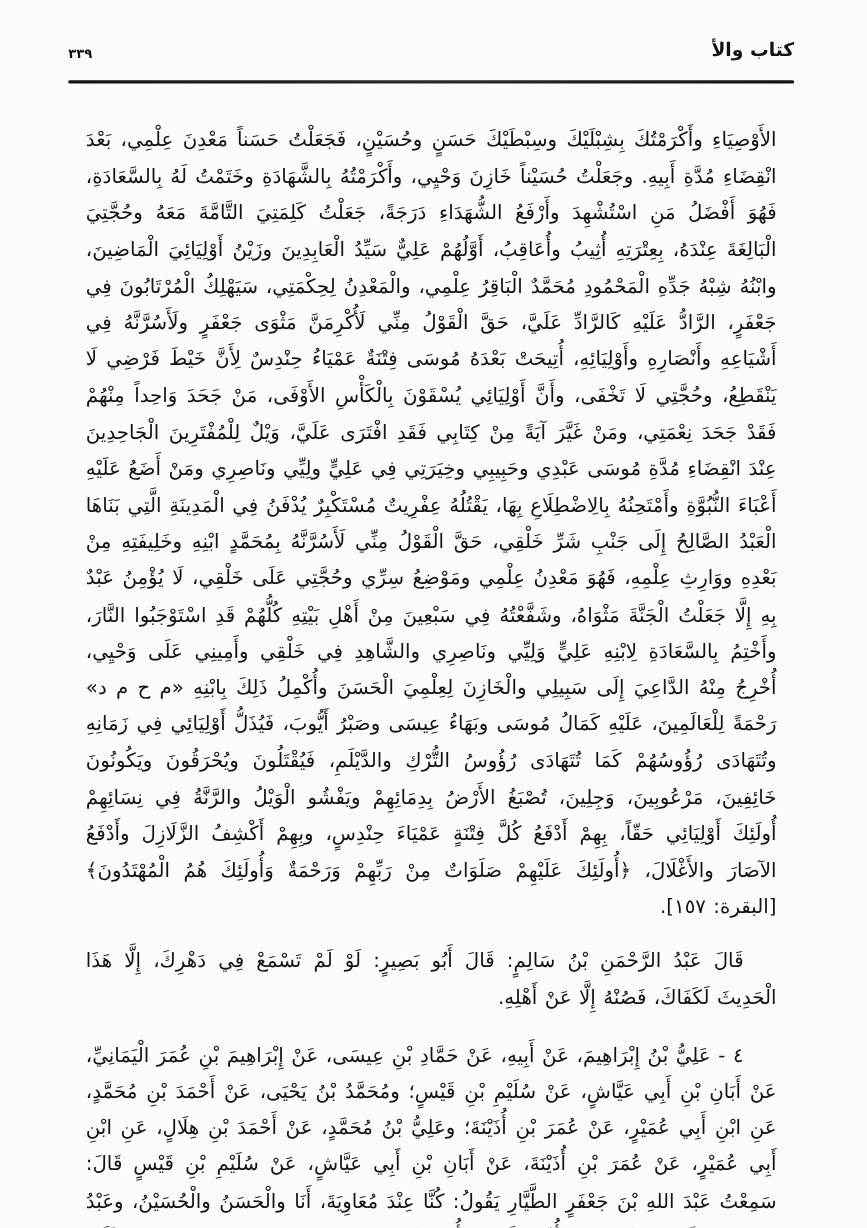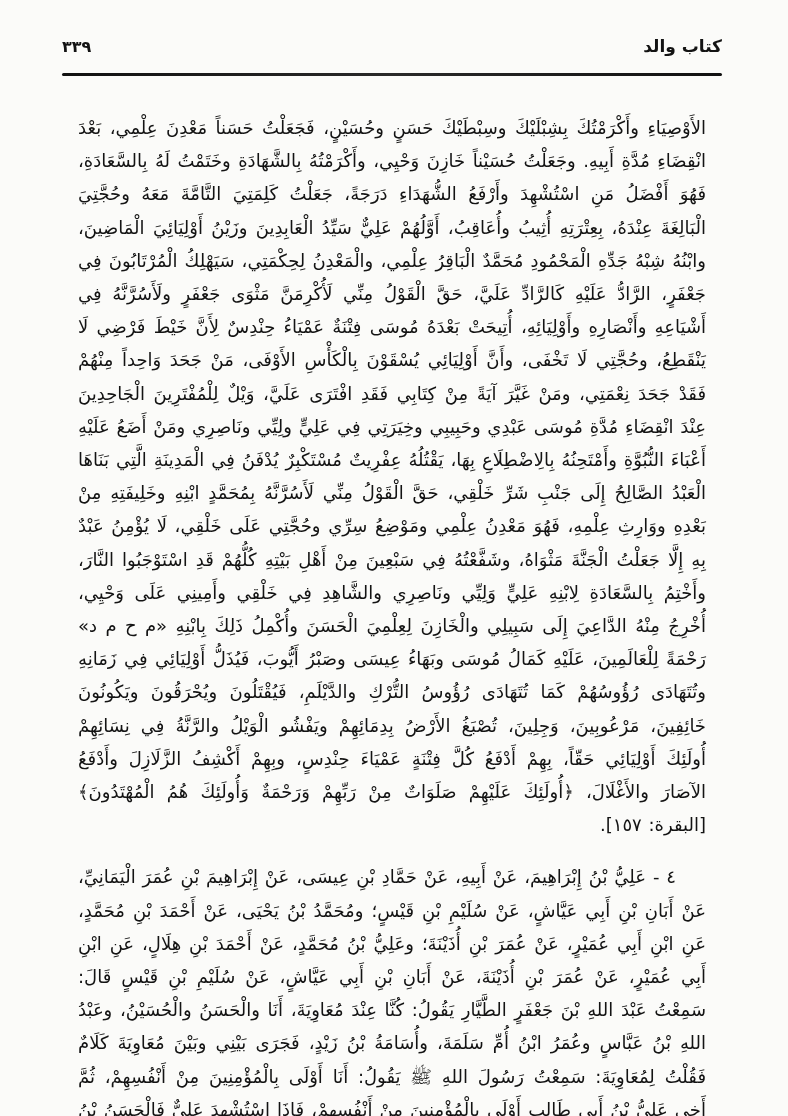--- a/index.html
+++ b/index.html
@@ -25,21 +25,21 @@
     right: 66px;
     left: 62px;
     display: flex;
     justify-content: space-between;
     align-items: flex-end;
     font-weight: bold;
     font-size: 17px;
     line-height: 1.2;
   }
   .book-title { letter-spacing: 0; }
-  .page-number { font-size: 16px; }
+  .page-number { font-size: 12px; }
   .header-rule {
     position: absolute;
     top: 73px;
     right: 66px;
     left: 62px;
     height: 3px;
     background: linear-gradient(to left, #111 0%, #2a2a2a 50%, #111 100%);
     border-radius: 2px;
   }
   .text-block {
@@ -57,26 +57,27 @@
   p.para-3 { margin-top: 19px; }
   .indent { text-indent: 30px; }
   .fill-last { text-align-last: justify; }
 </style>
 </head>
 <body>
 
 <div class="page">
 
   <header class="page-header">
-    <div class="book-title">كتاب والد</div>
+    <div class="book-title">كتاب والأ</div>
     <div class="page-number">٣٣٩</div>
   </header>
 
   <div class="header-rule"></div>
 
   <main class="text-block">
     <p class="para para-1">الأَوْصِيَاءِ وأَكْرَمْتُكَ بِشِبْلَيْكَ وسِبْطَيْكَ حَسَنٍ وحُسَيْنٍ، فَجَعَلْتُ حَسَناً مَعْدِنَ عِلْمِي، بَعْدَ انْقِضَاءِ مُدَّةِ أَبِيهِ. وجَعَلْتُ حُسَيْناً خَازِنَ وَحْيِي، وأَكْرَمْتُهُ بِالشَّهَادَةِ وخَتَمْتُ لَهُ بِالسَّعَادَةِ، فَهُوَ أَفْضَلُ مَنِ اسْتُشْهِدَ وأَرْفَعُ الشُّهَدَاءِ دَرَجَةً، جَعَلْتُ كَلِمَتِيَ التَّامَّةَ مَعَهُ وحُجَّتِيَ الْبَالِغَةَ عِنْدَهُ، بِعِتْرَتِهِ أُثِيبُ وأُعَاقِبُ، أَوَّلُهُمْ عَلِيٌّ سَيِّدُ الْعَابِدِينَ وزَيْنُ أَوْلِيَائِيَ الْمَاضِينَ، وابْنُهُ شِبْهُ جَدِّهِ الْمَحْمُودِ مُحَمَّدٌ الْبَاقِرُ عِلْمِي، والْمَعْدِنُ لِحِكْمَتِي، سَيَهْلِكُ الْمُرْتَابُونَ فِي جَعْفَرٍ، الرَّادُّ عَلَيْهِ كَالرَّادِّ عَلَيَّ، حَقَّ الْقَوْلُ مِنِّي لَأُكْرِمَنَّ مَثْوَى جَعْفَرٍ ولَأَسُرَّنَّهُ فِي أَشْيَاعِهِ وأَنْصَارِهِ وأَوْلِيَائِهِ، أُتِيحَتْ بَعْدَهُ مُوسَى فِتْنَةٌ عَمْيَاءُ حِنْدِسٌ لِأَنَّ خَيْطَ فَرْضِي لَا يَنْقَطِعُ، وحُجَّتِي لَا تَخْفَى، وأَنَّ أَوْلِيَائِي يُسْقَوْنَ بِالْكَأْسِ الأَوْفَى، مَنْ جَحَدَ وَاحِداً مِنْهُمْ فَقَدْ جَحَدَ نِعْمَتِي، ومَنْ غَيَّرَ آيَةً مِنْ كِتَابِي فَقَدِ افْتَرَى عَلَيَّ، وَيْلٌ لِلْمُفْتَرِينَ الْجَاحِدِينَ عِنْدَ انْقِضَاءِ مُدَّةِ مُوسَى عَبْدِي وحَبِيبِي وخِيَرَتِي فِي عَلِيٍّ ولِيِّي ونَاصِرِي ومَنْ أَضَعُ عَلَيْهِ أَعْبَاءَ النُّبُوَّةِ وأَمْتَحِنُهُ بِالِاضْطِلَاعِ بِهَا، يَقْتُلُهُ عِفْرِيتٌ مُسْتَكْبِرٌ يُدْفَنُ فِي الْمَدِينَةِ الَّتِي بَنَاهَا الْعَبْدُ الصَّالِحُ إِلَى جَنْبِ شَرِّ خَلْقِي، حَقَّ الْقَوْلُ مِنِّي لَأَسُرَّنَّهُ بِمُحَمَّدٍ ابْنِهِ وخَلِيفَتِهِ مِنْ بَعْدِهِ ووَارِثِ عِلْمِهِ، فَهُوَ مَعْدِنُ عِلْمِي ومَوْضِعُ سِرِّي وحُجَّتِي عَلَى خَلْقِي، لَا يُؤْمِنُ عَبْدٌ بِهِ إِلَّا جَعَلْتُ الْجَنَّةَ مَثْوَاهُ، وشَفَّعْتُهُ فِي سَبْعِينَ مِنْ أَهْلِ بَيْتِهِ كُلُّهُمْ قَدِ اسْتَوْجَبُوا النَّارَ، وأَخْتِمُ بِالسَّعَادَةِ لِابْنِهِ عَلِيٍّ وَلِيِّي ونَاصِرِي والشَّاهِدِ فِي خَلْقِي وأَمِينِي عَلَى وَحْيِي، أُخْرِجُ مِنْهُ الدَّاعِيَ إِلَى سَبِيلِي والْخَازِنَ لِعِلْمِيَ الْحَسَنَ وأُكْمِلُ ذَلِكَ بِابْنِهِ «م ح م د» رَحْمَةً لِلْعَالَمِينَ، عَلَيْهِ كَمَالُ مُوسَى وبَهَاءُ عِيسَى وصَبْرُ أَيُّوبَ، فَيُذَلُّ أَوْلِيَائِي فِي زَمَانِهِ وتُتَهَادَى رُؤُوسُهُمْ كَمَا تُتَهَادَى رُؤُوسُ التُّرْكِ والدَّيْلَمِ، فَيُقْتَلُونَ ويُحْرَقُونَ ويَكُونُونَ خَائِفِينَ، مَرْعُوبِينَ، وَجِلِينَ، تُصْبَغُ الأَرْضُ بِدِمَائِهِمْ ويَفْشُو الْوَيْلُ والرَّنَّةُ فِي نِسَائِهِمْ أُولَئِكَ أَوْلِيَائِي حَقّاً، بِهِمْ أَدْفَعُ كُلَّ فِتْنَةٍ عَمْيَاءَ حِنْدِسٍ، وبِهِمْ أَكْشِفُ الزَّلَازِلَ وأَدْفَعُ الآصَارَ والأَغْلَالَ، ﴿أُولَئِكَ عَلَيْهِمْ صَلَوَاتٌ مِنْ رَبِّهِمْ وَرَحْمَةٌ وَأُولَئِكَ هُمُ الْمُهْتَدُونَ﴾ [البقرة: ١٥٧].</p>
 
+    <p class="para para-2 indent">قَالَ عَبْدُ الرَّحْمَنِ بْنُ سَالِمٍ: قَالَ أَبُو بَصِيرٍ: لَوْ لَمْ تَسْمَعْ فِي دَهْرِكَ، إِلَّا هَذَا الْحَدِيثَ لَكَفَاكَ، فَصُنْهُ إِلَّا عَنْ أَهْلِهِ.</p>
 
     <p class="para para-3 indent fill-last">٤ - عَلِيُّ بْنُ إِبْرَاهِيمَ، عَنْ أَبِيهِ، عَنْ حَمَّادِ بْنِ عِيسَى، عَنْ إِبْرَاهِيمَ بْنِ عُمَرَ الْيَمَانِيِّ، عَنْ أَبَانِ بْنِ أَبِي عَيَّاشٍ، عَنْ سُلَيْمِ بْنِ قَيْسٍ؛ ومُحَمَّدُ بْنُ يَحْيَى، عَنْ أَحْمَدَ بْنِ مُحَمَّدٍ، عَنِ ابْنِ أَبِي عُمَيْرٍ، عَنْ عُمَرَ بْنِ أُذَيْنَةَ؛ وعَلِيُّ بْنُ مُحَمَّدٍ، عَنْ أَحْمَدَ بْنِ هِلَالٍ، عَنِ ابْنِ أَبِي عُمَيْرٍ، عَنْ عُمَرَ بْنِ أُذَيْنَةَ، عَنْ أَبَانِ بْنِ أَبِي عَيَّاشٍ، عَنْ سُلَيْمِ بْنِ قَيْسٍ قَالَ: سَمِعْتُ عَبْدَ اللهِ بْنَ جَعْفَرٍ الطَّيَّارِ يَقُولُ: كُنَّا عِنْدَ مُعَاوِيَةَ، أَنَا والْحَسَنُ والْحُسَيْنُ، وعَبْدُ اللهِ بْنُ عَبَّاسٍ وعُمَرُ ابْنُ أُمِّ سَلَمَةَ، وأُسَامَةُ بْنُ زَيْدٍ، فَجَرَى بَيْنِي وبَيْنَ مُعَاوِيَةَ كَلَامٌ فَقُلْتُ لِمُعَاوِيَةَ: سَمِعْتُ رَسُولَ اللهِ ﷺ يَقُولُ: أَنَا أَوْلَى بِالْمُؤْمِنِينَ مِنْ أَنْفُسِهِمْ، ثُمَّ أَخِي عَلِيُّ بْنُ أَبِي طَالِبٍ أَوْلَى بِالْمُؤْمِنِينَ مِنْ أَنْفُسِهِمْ، فَإِذَا اسْتُشْهِدَ عَلِيٌّ فَالْحَسَنُ بْنُ عَلِيٍّ أَوْلَى بِالْمُؤْمِنِينَ مِنْ أَنْفُسِهِمْ، ثُمَّ ابْنِيَ الْحُسَيْنُ مِنْ بَعْدِهِ أَوْلَى بِالْمُؤْمِنِينَ مِنْ أَنْفُسِهِمْ، فَإِذَا اسْتُشْهِدَ فَابْنُهُ عَلِيُّ بْنُ الْحُسَيْنِ أَوْلَى بِالْمُؤْمِنِينَ مِنْ</p>
   </main>
 
 </div>
 
 </body></html>

